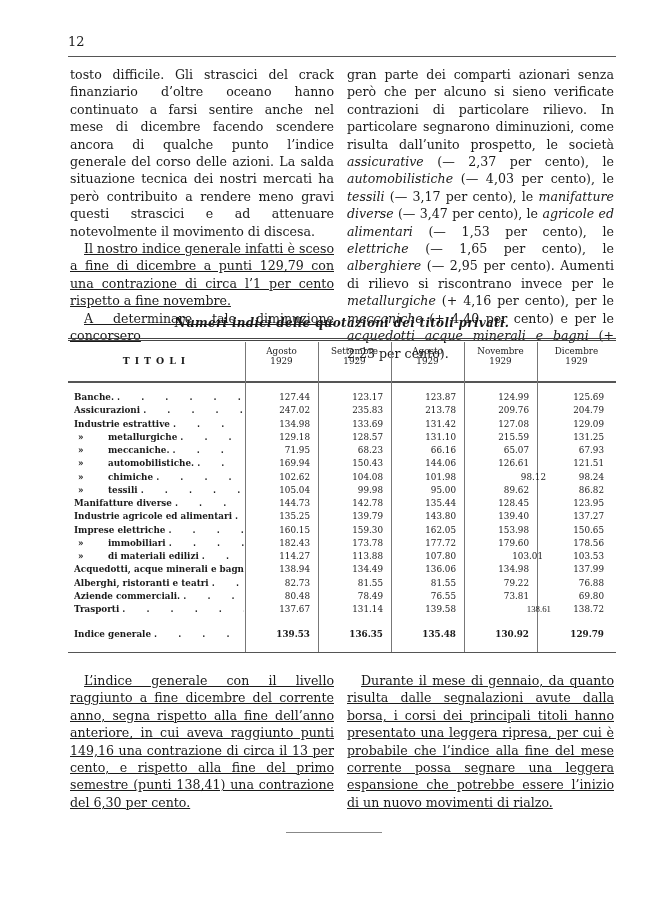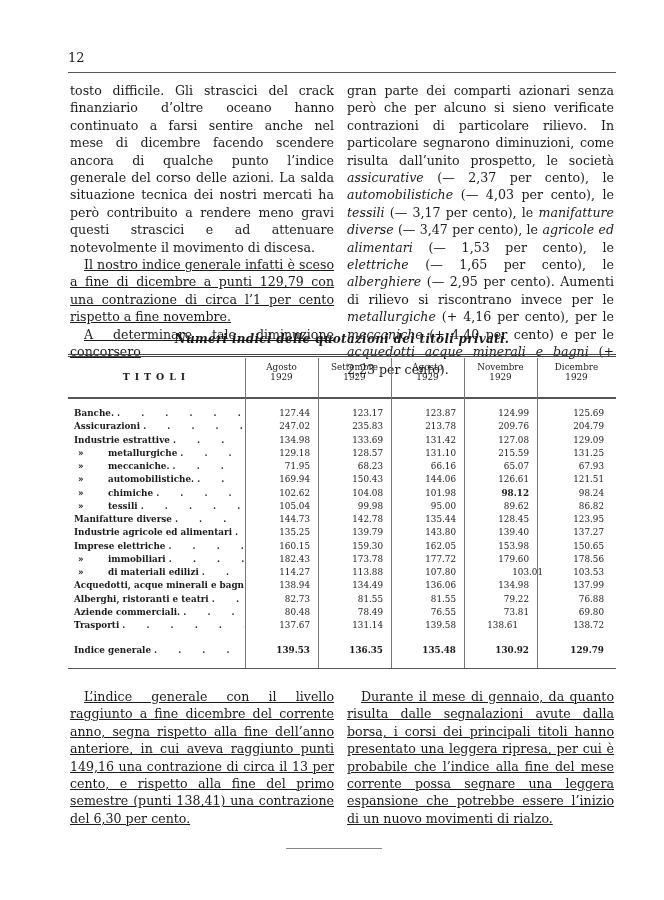--- a/index.html
+++ b/index.html
@@ -1,18 +1,18 @@
 <!DOCTYPE html>
 <html><head>
 <meta charset="utf-8">
 <style>
   html, body { margin: 0; padding: 0; background: #ffffff; }
   body { width: 664px; height: 900px; position: relative; overflow: hidden;
          font-family: "DejaVu Serif", "Liberation Serif", serif; color: #1a1a1a; }
-  .page { position: absolute; left: 0; top: 0; width: 664px; height: 876px; margin-top: 16px; }
+  .page { position: absolute; left: 0; top: 0; width: 664px; height: 876px; }
 
   .running-head { position: absolute; left: 68px; right: 48px; top: 34px; height: 20px; }
   .page-number { position: absolute; left: 0; top: 0; font-size: 13px; }
   .head-title { position: absolute; left: 0; right: 0; top: 3px; text-align: center;
                 font-size: 8.6px; letter-spacing: 0.6px; font-weight: bold; }
   .head-rule { position: absolute; left: 68px; right: 48px; top: 56px; border-top: 1px solid #555; }
 
   .col { position: absolute; font-size: 12.6px; line-height: 17.4px; text-align: justify; }
   .col-left { left: 70px; width: 264px; }
   .col-right { left: 347px; width: 267px; }
@@ -144,21 +144,21 @@
         <div class="val" style="left: 255px;">150.43</div>
         <div class="val" style="left: 328px;">144.06</div>
         <div class="val" style="left: 401px;">126.61</div>
         <div class="val" style="left: 476px;">121.51</div>
       </div>
       <div class="row" style="top: 471.5px;">
         <div class="label"><span class="sub-mark">»</span><span>chimiche </span><span class="dots"> . . . . . . . . . . .</span></div>
         <div class="val" style="left: 182px;">102.62</div>
         <div class="val" style="left: 255px;">104.08</div>
         <div class="val" style="left: 328px;">101.98</div>
-        <div class="val" style="left: 401px; font-weight: bold;">98.12</div>
+        <div class="val" style="left: 418px;">98.12</div>
         <div class="val" style="left: 476px;">98.24</div>
       </div>
       <div class="row" style="top: 484.75px;">
         <div class="label"><span class="sub-mark">»</span><span>tessili </span><span class="dots"> . . . . . . . . . . .</span></div>
         <div class="val" style="left: 182px;">105.04</div>
         <div class="val" style="left: 255px;">99.98</div>
         <div class="val" style="left: 328px;">95.00</div>
         <div class="val" style="left: 401px;">89.62</div>
         <div class="val" style="left: 476px;">86.82</div>
       </div>
@@ -224,21 +224,21 @@
         <div class="val" style="left: 255px;">78.49</div>
         <div class="val" style="left: 328px;">76.55</div>
         <div class="val" style="left: 401px;">73.81</div>
         <div class="val" style="left: 476px;">69.80</div>
       </div>
       <div class="row" style="top: 604px;">
         <div class="label"><span>Trasporti </span><span class="dots"> . . . . . . . . . . .</span></div>
         <div class="val" style="left: 182px;">137.67</div>
         <div class="val" style="left: 255px;">131.14</div>
         <div class="val" style="left: 328px;">139.58</div>
-        <div class="val" style="left: 390px;">138.61</div>
+        <div class="val" style="left: 423px; font-family: Liberation Serif, serif;">138.61</div>
         <div class="val" style="left: 476px;">138.72</div>
       </div>
       <div class="row total" style="top: 629px;">
         <div class="label"><span>Indice generale </span><span class="dots"> . . . . . . . . . . .</span></div>
         <div class="val" style="left: 182px;">139.53</div>
         <div class="val" style="left: 255px;">136.35</div>
         <div class="val" style="left: 328px;">135.48</div>
         <div class="val" style="left: 401px;">130.92</div>
         <div class="val" style="left: 476px;">129.79</div>
       </div>

